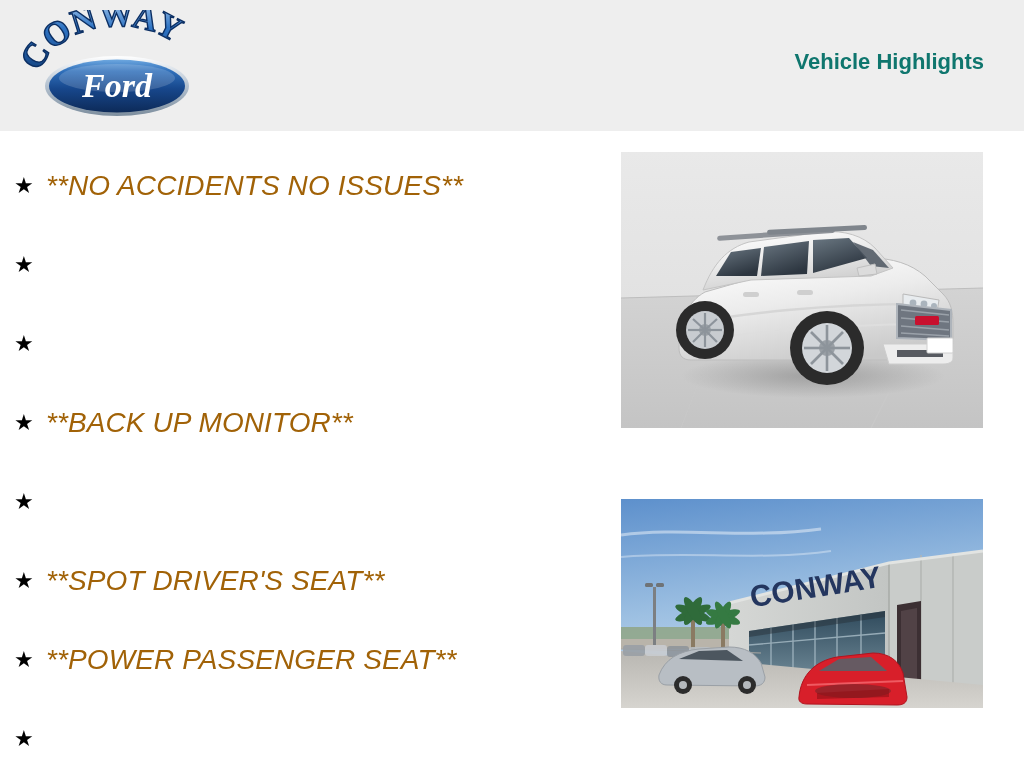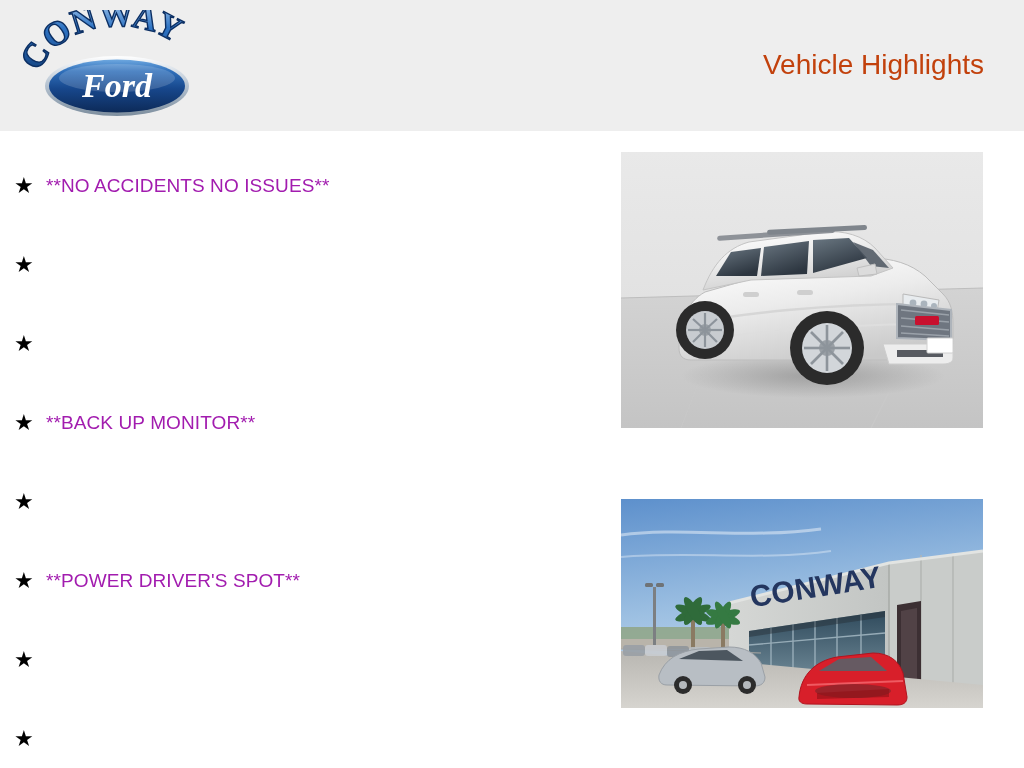--- a/index.html
+++ b/index.html
@@ -23,23 +23,23 @@
     position: absolute;
     left: 0; top: 0;
     width: 1024px;
     height: 131px;
     background: #eeeeee;
   }
   .header-title {
     position: absolute;
     right: 40px;
     top: 49px;
-    font-size: 28px;
-    font-weight: normal;
-    color: #c2410c;
+    font-size: 22px;
+    font-weight: bold;
+    color: #0f766e;
     letter-spacing: 0px;
     white-space: nowrap;
   }
 
   
   .logo {
     position: absolute;
     left: 22px;
     top: 10px;
     width: 190px;
@@ -60,24 +60,25 @@
     height: 79px;
   }
   .bullet-star {
     width: 32px;
     font-size: 22px;
     line-height: 1;
     color: #000000;
     flex: 0 0 auto;
   }
   .bullet-text {
-    font-size: 19px;
-    color: #a21caf;
+    font-size: 28px;
+    color: #a16207;
     letter-spacing: 0.1px;
     white-space: nowrap;
+    font-style: italic;
   }
 
   
   .photo {
     position: absolute;
     overflow: hidden;
     background: #d9d9d9;
   }
   #vehicle-photo {
     left: 621px; top: 152px;
@@ -155,25 +156,26 @@
       <span class="bullet-star">★</span>
       <span class="bullet-text">**BACK UP MONITOR**</span>
     </div>
 
     <div class="bullet-row">
       <span class="bullet-star">★</span>
     </div>
 
     <div class="bullet-row">
       <span class="bullet-star">★</span>
-      <span class="bullet-text">**POWER DRIVER'S SPOT**</span>
-    </div>
-
-    <div class="bullet-row">
-      <span class="bullet-star">★</span>
+      <span class="bullet-text">**SPOT DRIVER'S SEAT**</span>
+    </div>
+
+    <div class="bullet-row">
+      <span class="bullet-star">★</span>
+      <span class="bullet-text">**POWER PASSENGER SEAT**</span>
     </div>
 
     <div class="bullet-row">
       <span class="bullet-star">★</span>
     </div>
 
   </div>
 
   <div class="photo" id="vehicle-photo">
     <svg viewBox="0 0 362 276" xmlns="http://www.w3.org/2000/svg" aria-hidden="true">

